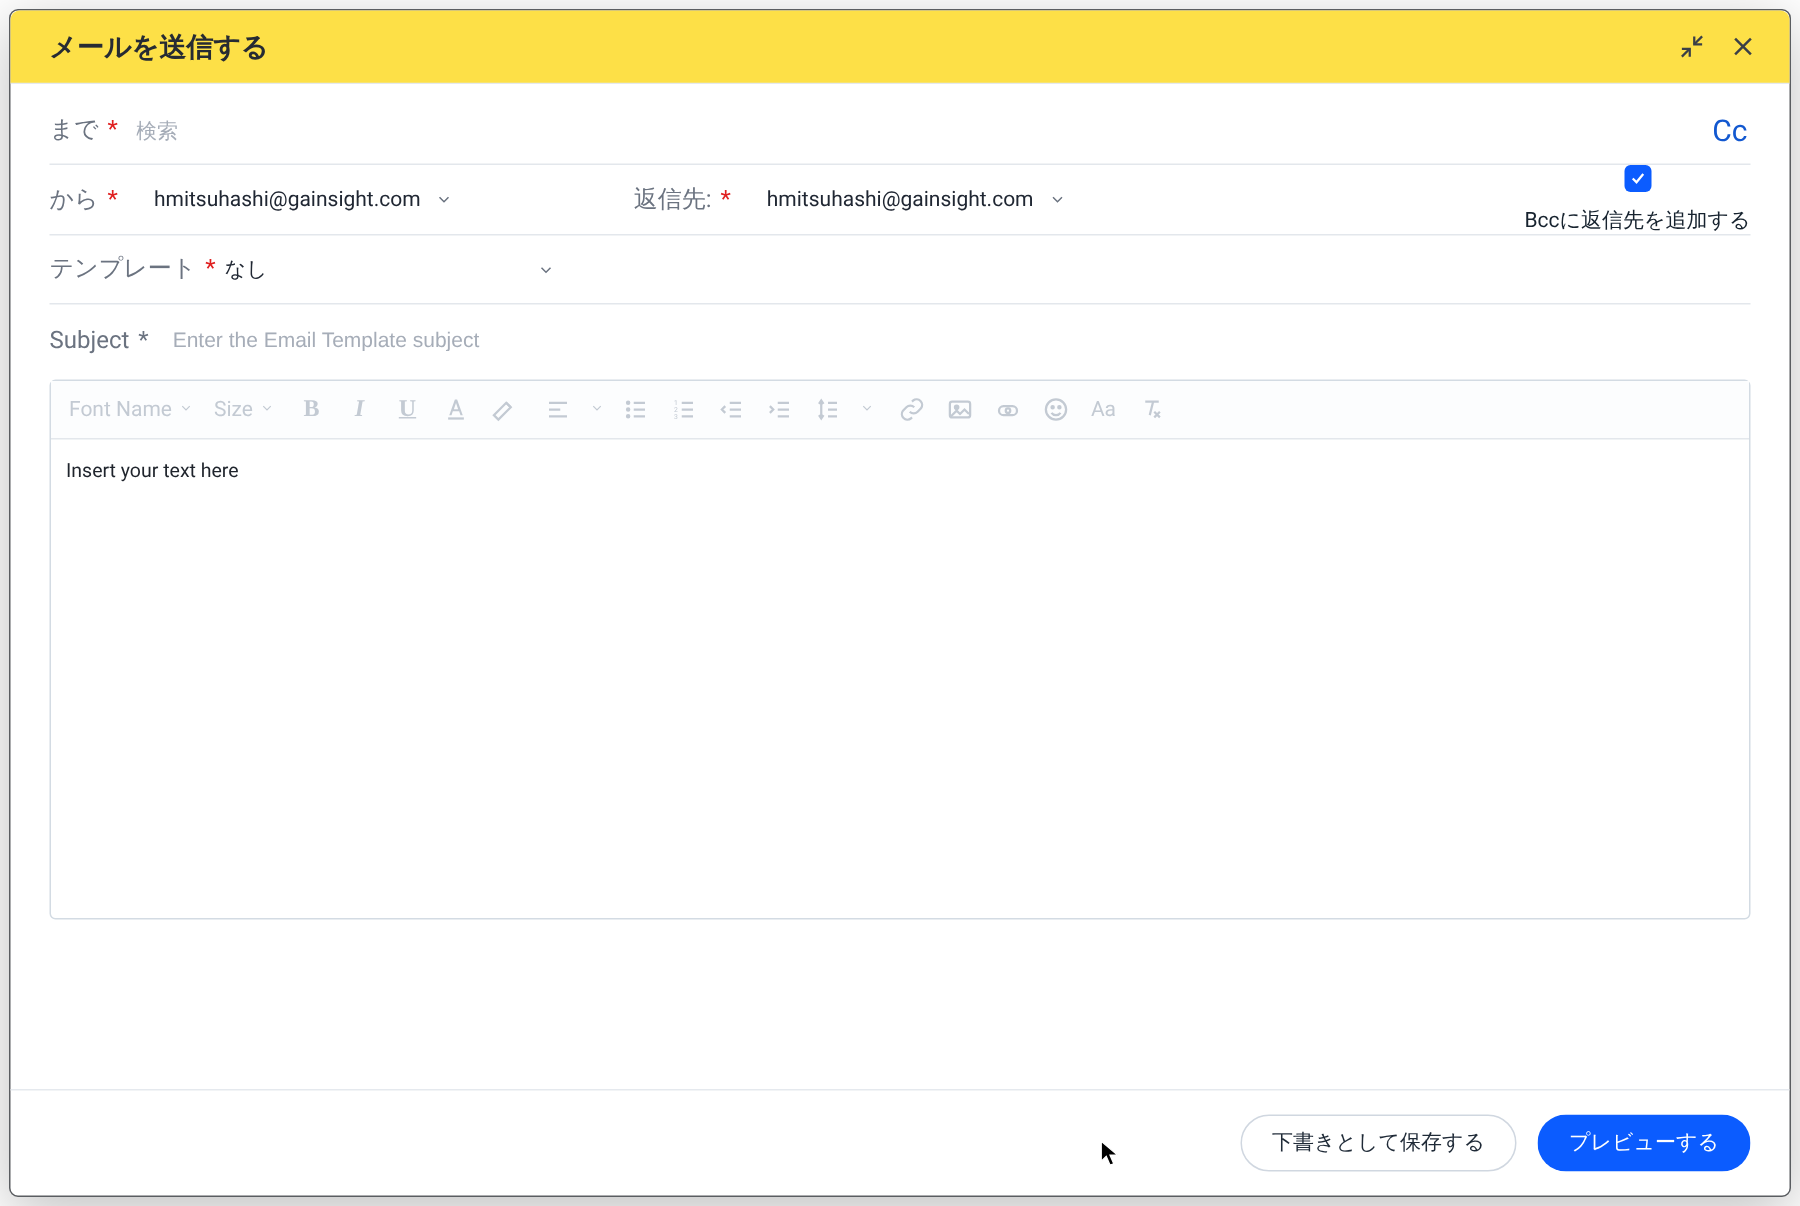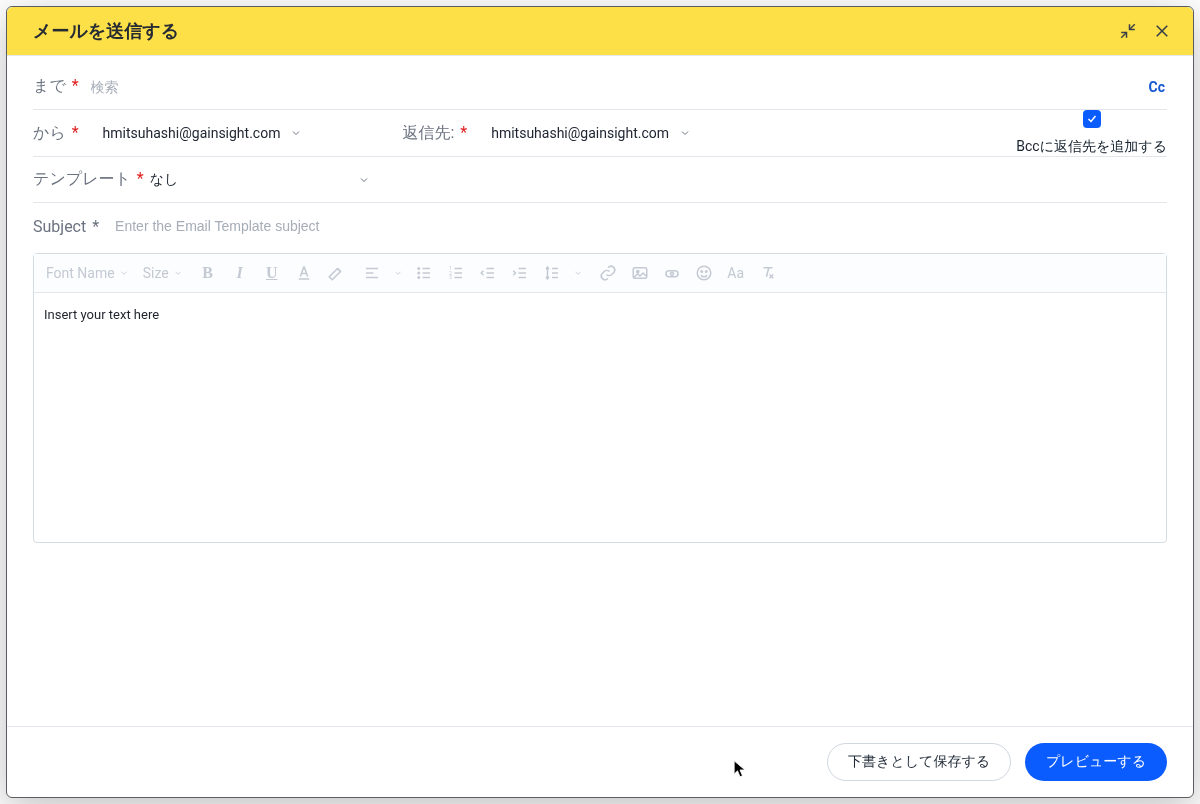--- a/index.html
+++ b/index.html
@@ -39,42 +39,42 @@
     font-size: 14px;
   }
   .field-label { color: #6b7380; font-size: 16px; }
   .req { color: #e02020; margin-left: 2px; }
   .field-input {
     border: none; outline: none; font-size: 14px; color: #4c1d95;
     padding: 4px 6px; background: transparent; flex: 1 1 auto;
   }
   .field-input::placeholder { color: #a6adb8; }
 
-  .cc-link { color: #1258d0; font-weight: 700; font-size: 14px; cursor: pointer; margin-left: auto; padding: 0 2px; }
+  .cc-link { color: #1258d0; font-weight: 400; font-size: 20px; cursor: pointer; margin-left: auto; padding: 0 2px; }
 
   .dropdown-trigger { display: inline-flex; align-items: center; gap: 10px; color: #202733; cursor: pointer; }
   .chevron { width: 12px; height: 12px; display:inline-flex; align-items:center; justify-content:center; color:#6b7380; }
 
   .from-reply-row { display:flex; align-items:center; gap: 40px; }
   .from-block, .reply-block { display:flex; align-items:center; gap: 24px; }
-  .reply-block { margin-left: 60px; }
+  .reply-block { margin-left: 80px; }
 
   .bcc-block { margin-left: auto; display:flex; align-items:center; gap: 10px; flex-direction: column; }
   .checkbox {
     width: 18px; height: 18px; border-radius: 4px; background: #0b5cff;
     display:flex; align-items:center; justify-content:center; cursor:pointer;
   }
   .checkbox svg { width: 12px; height: 12px; stroke: #fff; stroke-width: 3; fill: none; }
 
   .template-row .field-label { min-width: 76px; }
   .subject-row .field-label { min-width: 60px; }
   .subject-row { border-bottom: none; }
 
   
-  .editor-wrap { border: 1px solid #d3dbe3; border-radius: 4px; margin-top: 4px; height: 290px; display:flex; flex-direction:column; }
+  .editor-wrap { border: 1px solid #d3dbe3; border-radius: 4px; margin-top: 4px; height: 360px; display:flex; flex-direction:column; }
   .toolbar {
     display:flex; align-items:center; gap: 14px;
     padding: 8px 12px;
     border-bottom: 1px solid #e3e7ec;
     background: #fcfdfe;
     color: #c3cad3;
     font-size: 14px;
   }
   .tb-group { display:flex; align-items:center; gap: 10px; }
   .tb-select { display:inline-flex; align-items:center; gap:4px; color:#c3cad3; font-size: 14px; }

